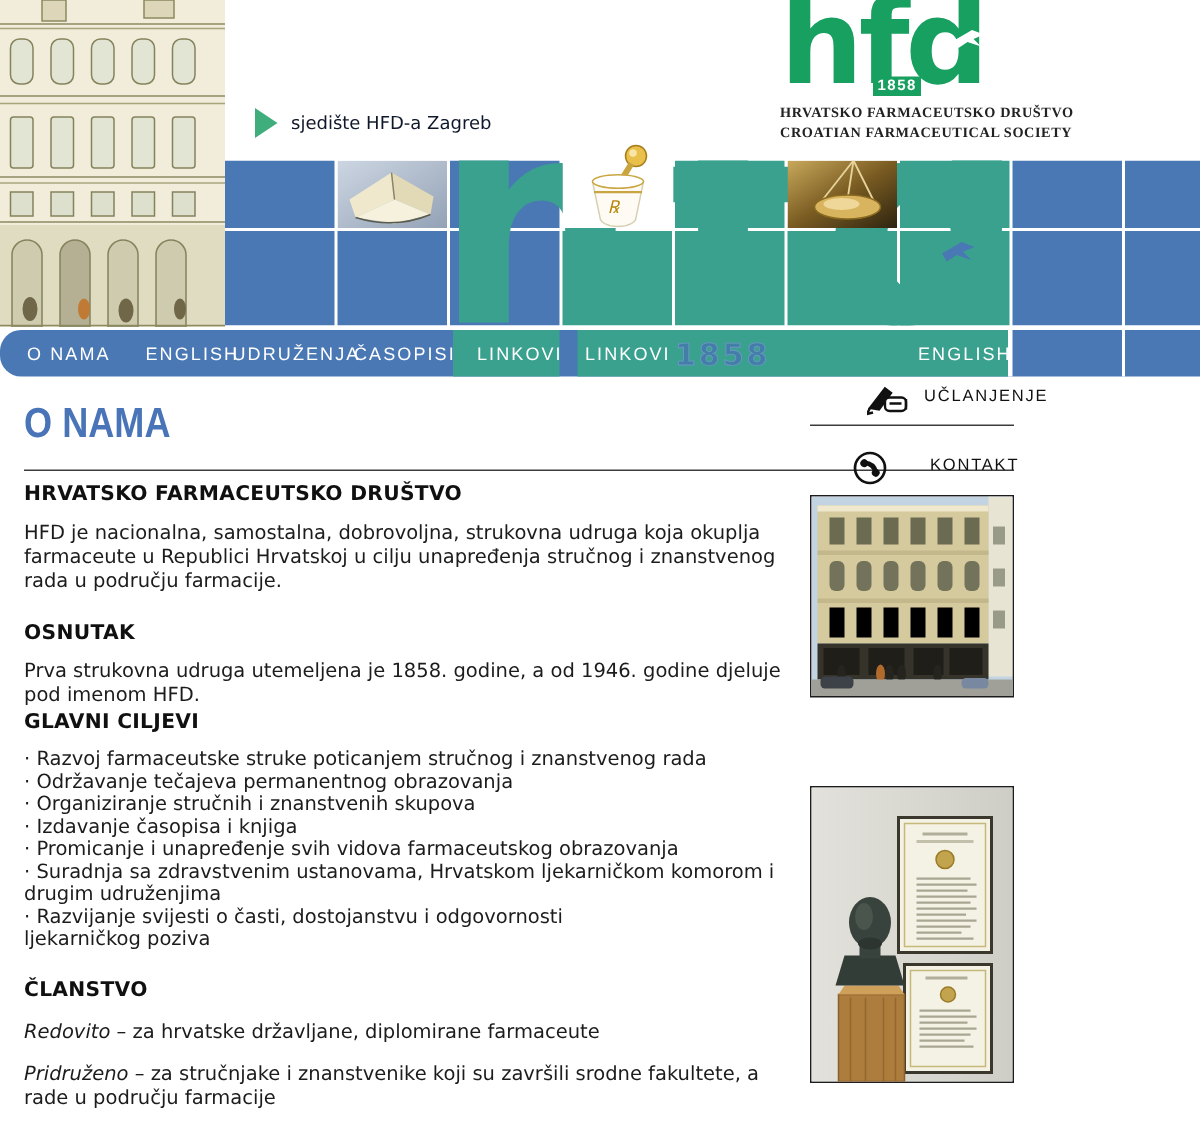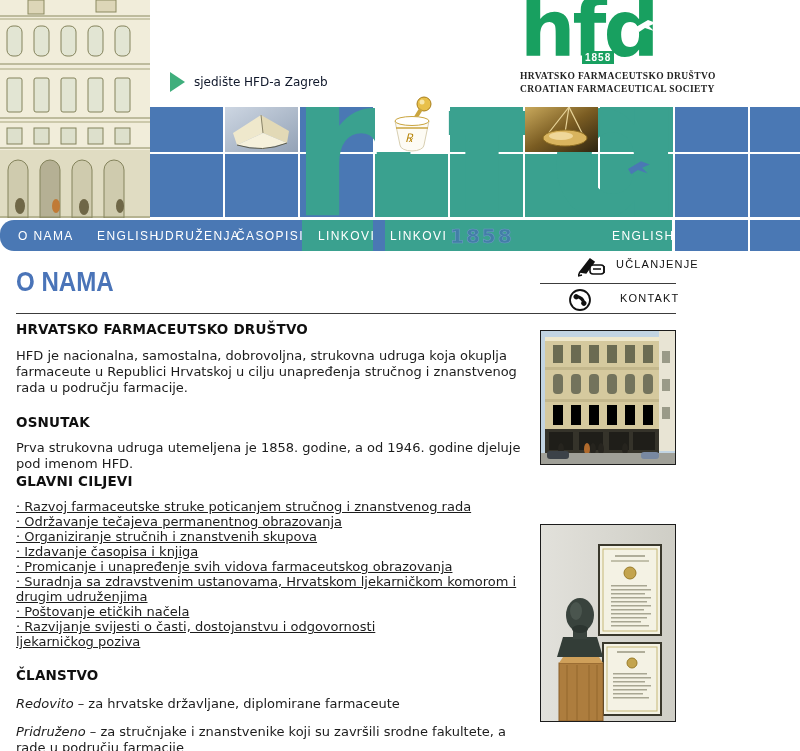--- a/index.html
+++ b/index.html
@@ -46,21 +46,21 @@
               color:#4a74b8;letter-spacing:0;transform:scaleX(.86);transform-origin:left;}
   .rule{background:#3c3c3c;height:1px;}
   .side-link{height:26px;cursor:pointer;}
   .side-label{position:absolute;font:11px "Liberation Sans",sans-serif;letter-spacing:1.2px;
               color:#111;top:4px;}
 
   .content{left:16px;top:321px;width:512px;color:#1c1c1c;}
   .content h2{margin:0;font:700 13.5px "DejaVu Sans",sans-serif;color:#101010;letter-spacing:.2px;}
   .content .body{margin:11px 0 0;font:13px/16px "DejaVu Sans",sans-serif;white-space:pre-line;}
   .content .mt{margin-top:18px;}
-  .goals{margin-top:10px;font:13px/15px "DejaVu Sans",sans-serif;text-decoration:underline;}
+  .goals{margin-top:10px;font:13px/15px "DejaVu Sans",sans-serif;}
   .goal{white-space:pre-line;}
   .membership{margin:12px 0 0;font:13px/16px "DejaVu Sans",sans-serif;}
   .membership .term{font-style:italic;}
   .membership .desc{white-space:pre-line;}
 
   .photo-frame{border:1px solid #1c1c1c;line-height:0;}
 </style>
 </head>
 <body>
 
@@ -218,21 +218,21 @@
     <svg class="abs" style="left:22px;top:2px;" width="32" height="22" viewBox="0 0 32 22">
       <g stroke="#111" fill="none" stroke-width="1.6">
         <path d="M2 16 L12 3 L16 6 L8 17 Z" fill="#111"></path>
         <path d="M2 16 L0 20 L4 19"></path>
         <rect x="12" y="9" width="14" height="9" rx="3" fill="#fff"></rect>
         <path d="M26 10 v7 M15 13 h8"></path>
       </g>
     </svg>
     <span class="side-label" style="left:60px;">UČLANJENJE</span>
   </div>
-  <div class="abs side-link" style="left:540px;top:288px;width:136px;text-decoration:underline;">
+  <div class="abs side-link" style="left:540px;top:300px;width:136px;text-decoration:underline;">
     <svg class="abs" style="left:28px;top:0;" width="24" height="24" viewBox="0 0 24 24">
       <circle cx="12" cy="12" r="10" fill="none" stroke="#111" stroke-width="1.8"></circle>
       <g transform="rotate(40 12 12)" fill="#111">
         <circle cx="7" cy="12" r="2.6"></circle>
         <circle cx="17" cy="12" r="2.6"></circle>
         <path d="M6 10.5 q6 -4.5 12 0 l-1.6 2.6 q-4.4 -3 -8.8 0 z"></path>
       </g>
     </svg>
     <span class="side-label" style="left:80px;">KONTAKT</span>
   </div>
@@ -249,21 +249,20 @@
 
     <h2 style="margin-top:1px;">GLAVNI CILJEVI</h2>
     <div class="goals">
       <div class="goal">· Razvoj farmaceutske struke poticanjem stručnog i znanstvenog rada</div>
       <div class="goal">· Održavanje tečajeva permanentnog obrazovanja</div>
       <div class="goal">· Organiziranje stručnih i znanstvenih skupova</div>
       <div class="goal">· Izdavanje časopisa i knjiga</div>
       <div class="goal">· Promicanje i unapređenje svih vidova farmaceutskog obrazovanja</div>
       <div class="goal">· Suradnja sa zdravstvenim ustanovama, Hrvatskom ljekarničkom komorom i
 drugim udruženjima</div>
-      <div class="goal">· Poštovanje etičkih načela</div>
       <div class="goal">· Razvijanje svijesti o časti, dostojanstvu i odgovornosti
 ljekarničkog poziva</div>
     </div>
 
     <h2 style="margin-top:18px;">ČLANSTVO</h2>
     <p class="membership" style="margin-top:13px;">
       <span class="term">Redovito</span><span class="desc"> – za hrvatske državljane, diplomirane farmaceute</span>
     </p>
     <p class="membership">
       <span class="term">Pridruženo</span><span class="desc"> – za stručnjake i znanstvenike koji su završili srodne fakultete, a

